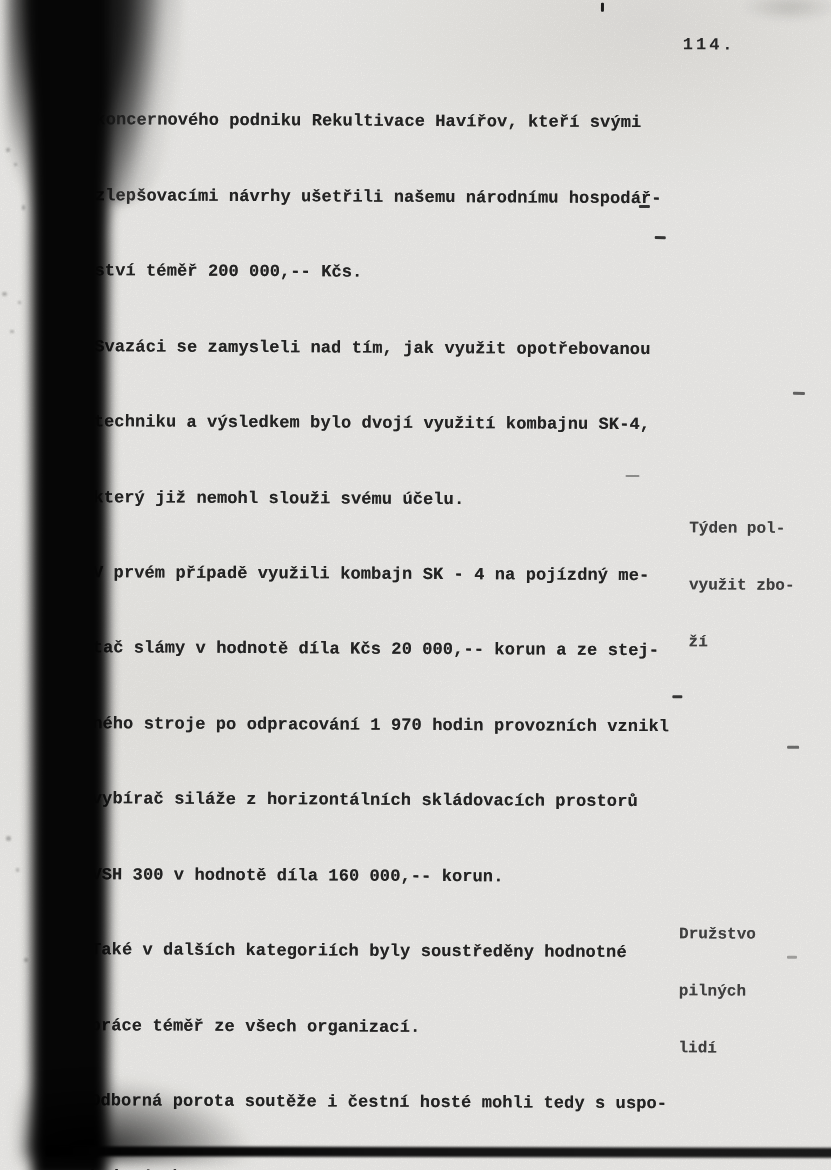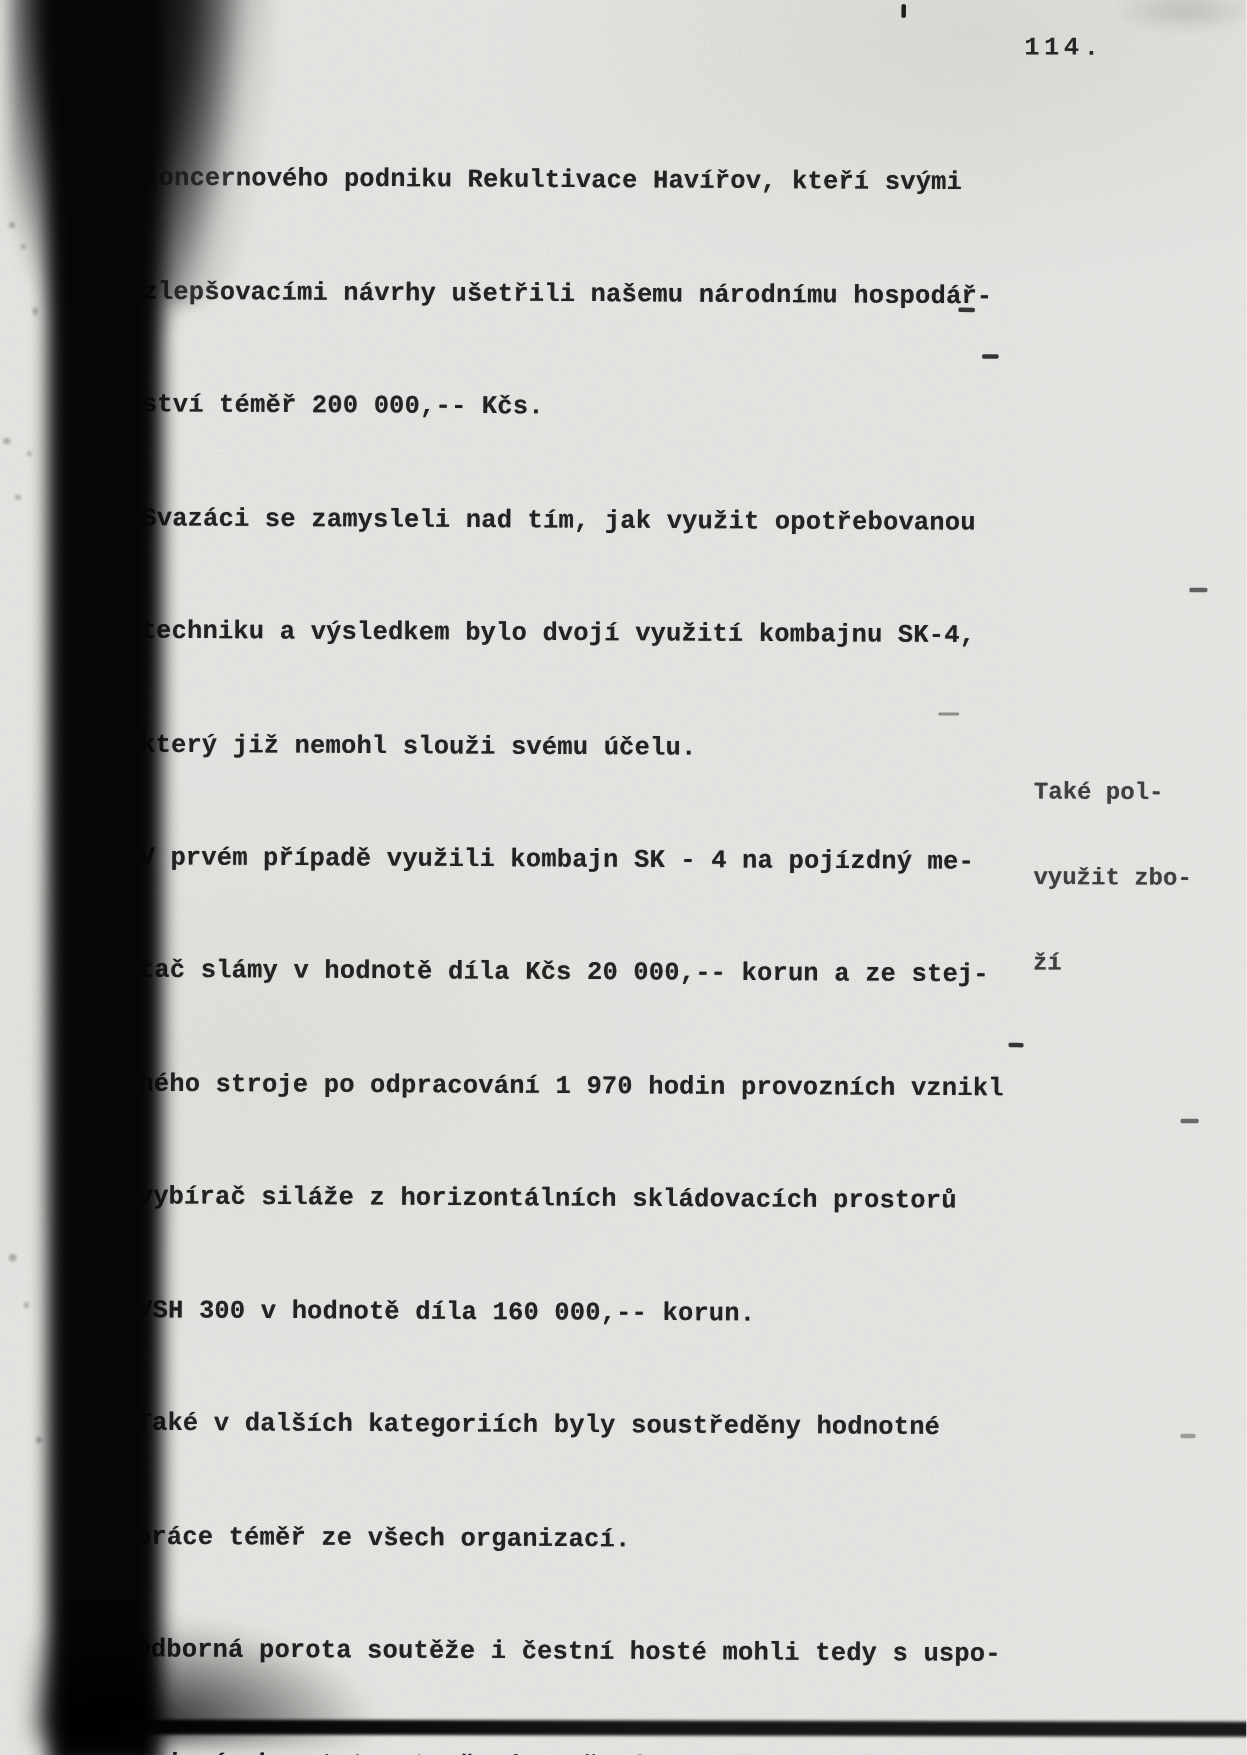--- a/index.html
+++ b/index.html
@@ -6,21 +6,21 @@
   .page{
     position:relative;width:831px;height:1170px;overflow:hidden;
     background:
       radial-gradient(ellipse 500px 260px at 78% 2%, rgba(205,202,196,0.30), rgba(0,0,0,0) 65%),
       radial-gradient(ellipse 420px 300px at 20% 60%, rgba(210,208,202,0.18), rgba(0,0,0,0) 70%),
       #f5f4f1;
     font-family:"Liberation Mono", monospace;
   }
   .content{position:absolute;inset:0;z-index:1;transform:rotate(0.3deg);transform-origin:60px 0;}
   .page-number{
-    position:absolute;left:683px;top:20px;
+    position:absolute;left:683px;top:32px;
     font:bold 17px/20px "Liberation Mono", monospace;color:#2b2b2b;letter-spacing:3px;white-space:pre;
   }
   .text-block{
     position:absolute;left:96px;top:57px;width:620px;
     font-weight:bold;font-size:17px;line-height:25.15px;
     color:#262626;white-space:pre;letter-spacing:0.1px;
     text-shadow:0 0 0.6px rgba(30,30,30,0.55);
   }
   .line{height:25.15px;}
   .margin-note{
@@ -131,25 +131,30 @@
       
       
       
       
       
       
       
     </div>
 
     <div class="margin-note note-1">
-      <div>Také pol-</div>
+      <div>Týden pol-</div>
       <div>využit zbo-</div>
       <div>ží</div>
     </div>
 
+    <div class="margin-note note-2">
+      <div>Družstvo</div>
+      <div>pilných</div>
+      <div>lidí</div>
+    </div>
 
     <div class="mark tick-top"></div>
     <div class="mark m-a1"></div>
     <div class="mark m-a2"></div>
     <div class="mark m-a3"></div>
     <div class="mark m-a4"></div>
     <div class="mark m-a5"></div>
     <div class="mark m-a6"></div>
     <div class="mark m-a7"></div>
   </div>

